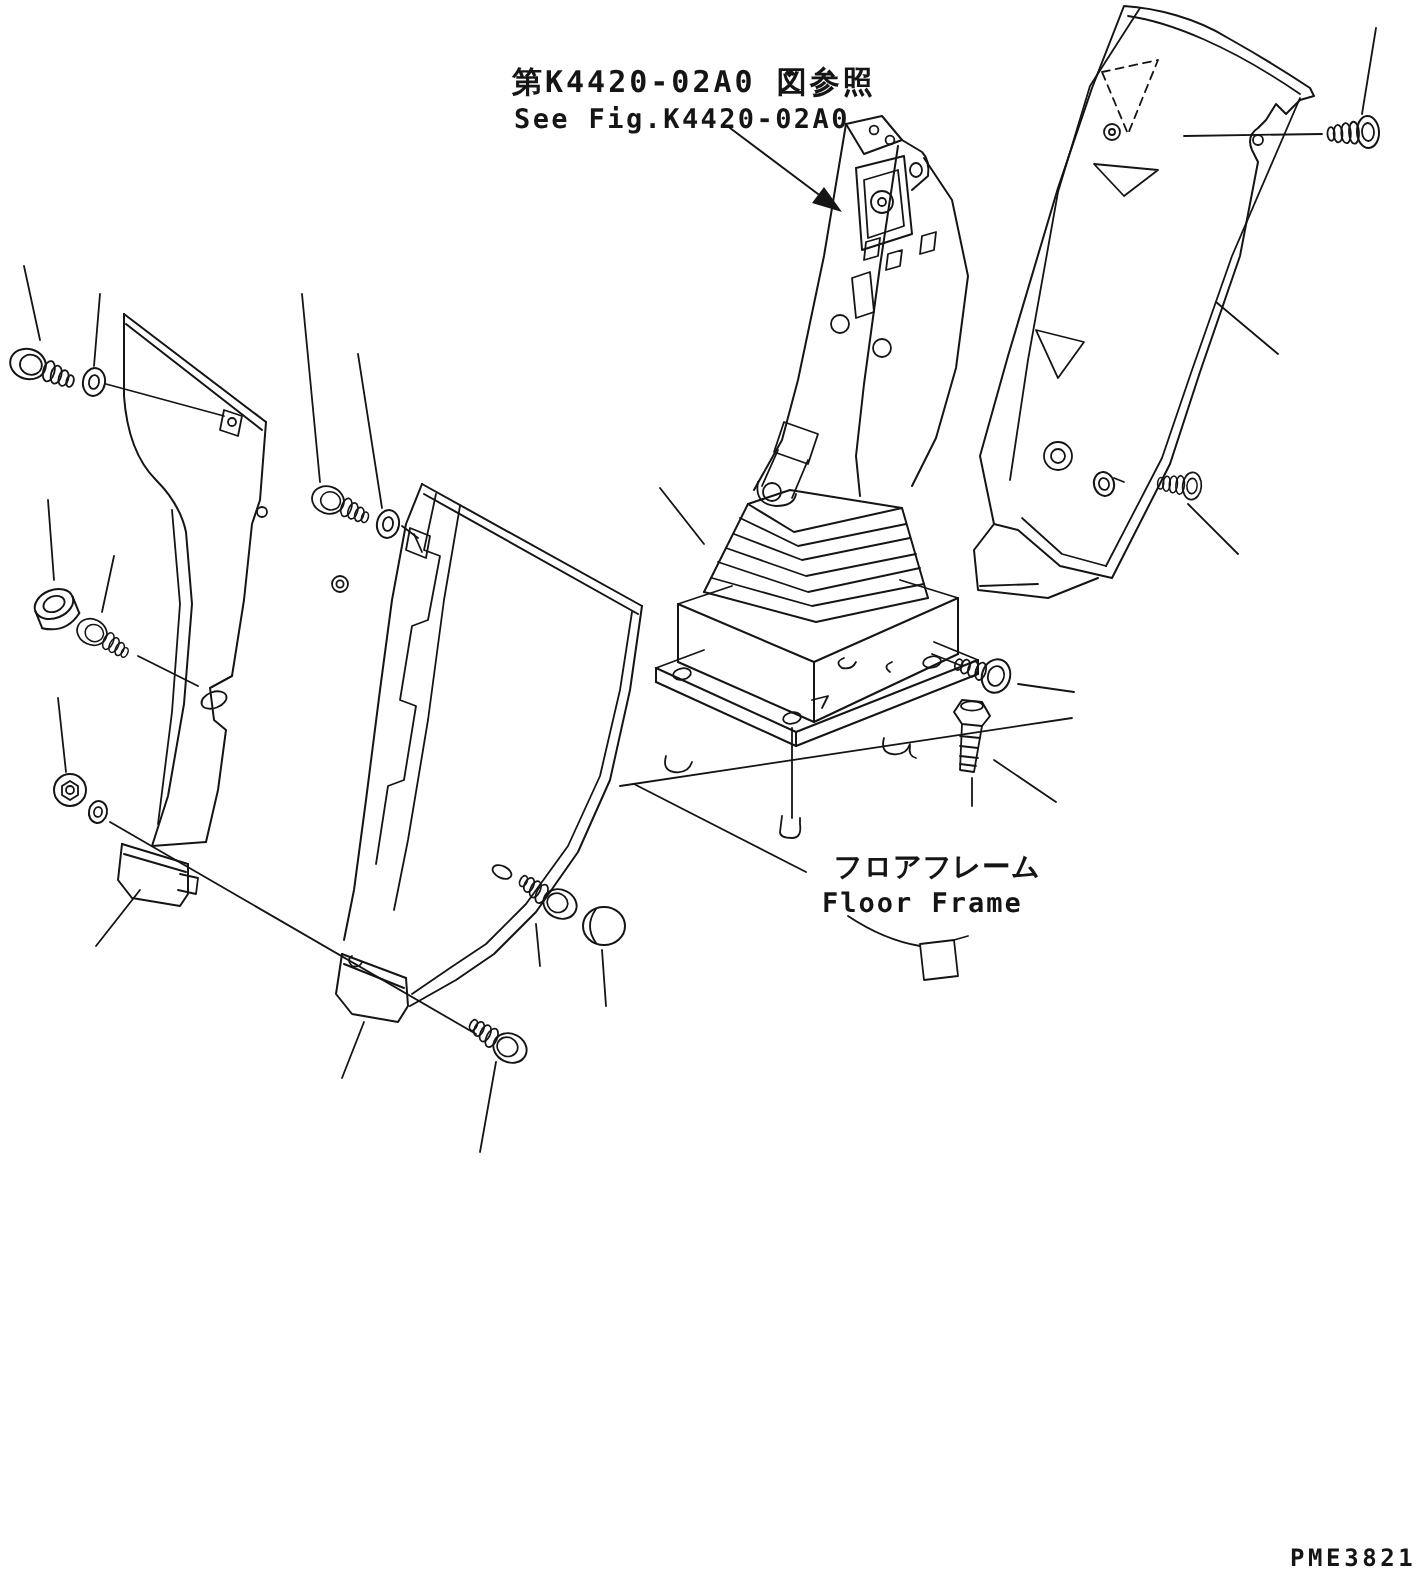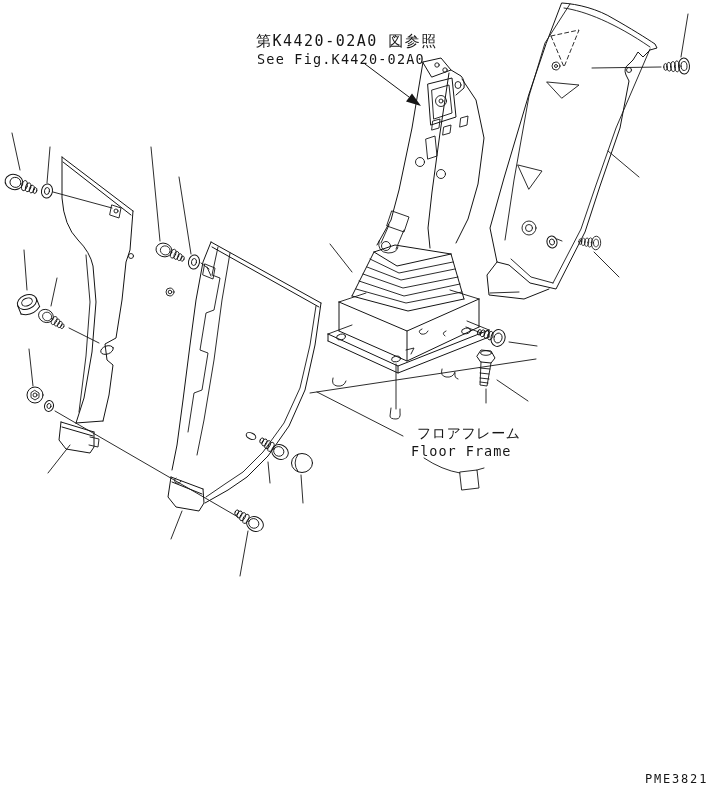--- a/index.html
+++ b/index.html
@@ -1,19 +1,20 @@
 <!DOCTYPE html>
 <html><head>
 <meta charset="utf-8">
 <style>
   html,body{margin:0;padding:0;background:#ffffff;}
   #canvas{
     position:relative;width:713px;height:793px;background:#ffffff;
     font-family:"DejaVu Sans Mono","Liberation Mono",monospace;
     overflow:hidden;
+    font-weight:bold;
   }
   svg{display:block;}
   .ln{fill:none;stroke:#151515;stroke-width:1;stroke-linecap:round;stroke-linejoin:round;}
   .ln2{fill:none;stroke:#151515;stroke-width:0.9;stroke-linecap:round;stroke-linejoin:round;}
   .dash{stroke-dasharray:4 3;}
   .fill{fill:#151515;stroke:none;}
   text{fill:#151515;font-family:"DejaVu Sans Mono","Liberation Mono",monospace;}
 </style>
 </head>
 <body>

